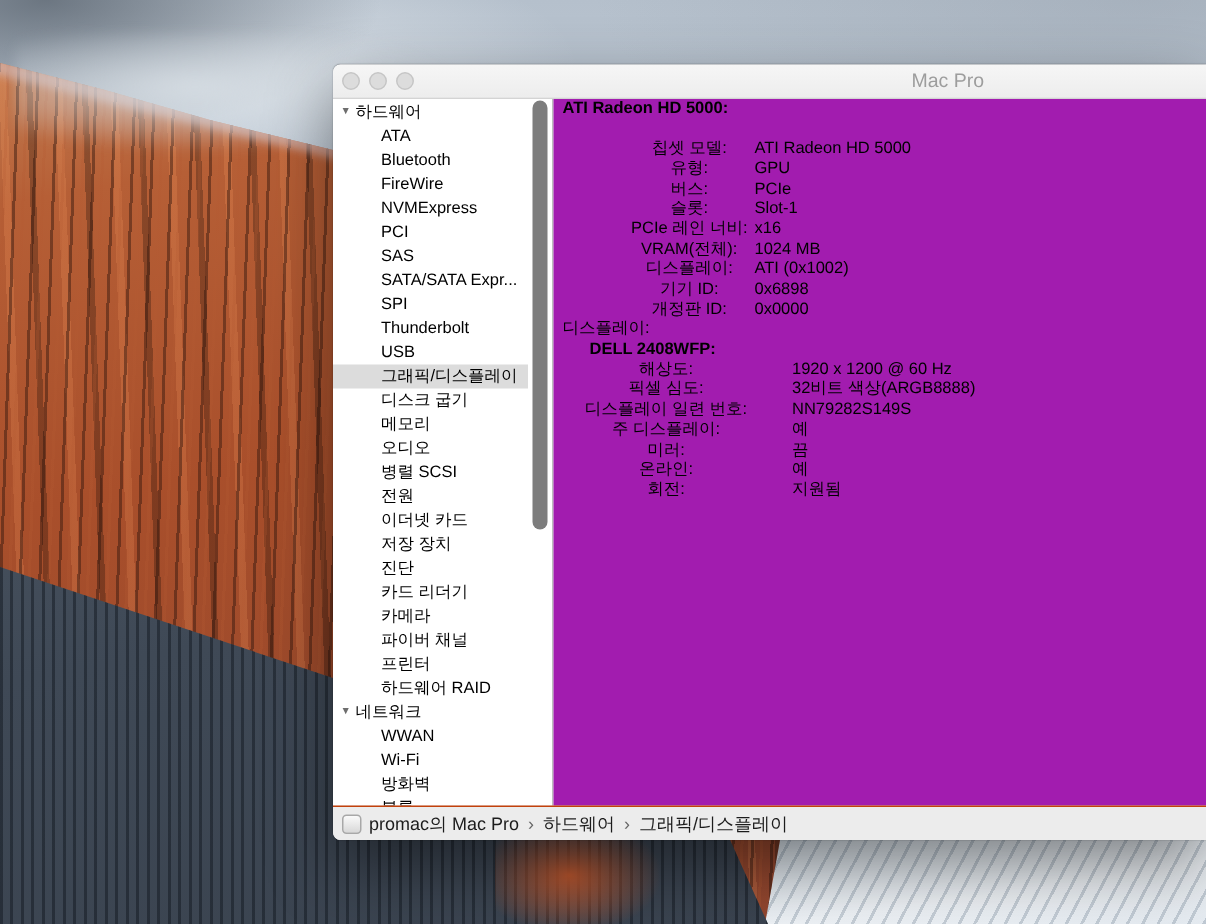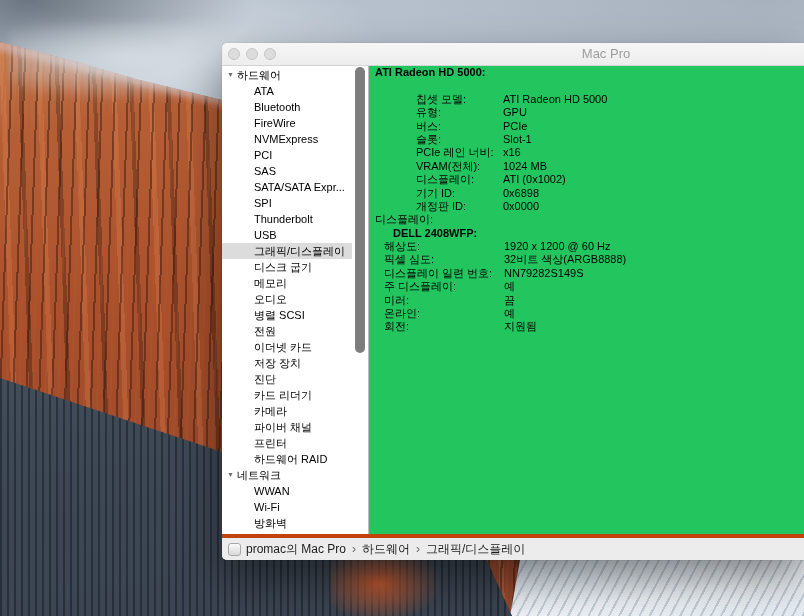--- a/index.html
+++ b/index.html
@@ -57,22 +57,22 @@
     position:absolute;left:222px;top:43px;width:582px;height:517px;
     border-radius:5px 0 0 5px;overflow:hidden;background:#fff;
     box-shadow:0 18px 45px rgba(0,0,0,0.45), 0 0 1px rgba(0,0,0,0.4);
   }
   .titlebar{
     position:absolute;left:0;top:0;right:0;height:22px;
     background:linear-gradient(180deg,#f6f6f6,#ededed);
     border-bottom:1px solid #d4d4d4;
   }
   .win-title{
-    position:absolute;left:324px;top:0;width:120px;height:22px;line-height:22px;
-    text-align:center;font-size:13px;color:#9d9d9d;
+    position:absolute;left:314px;top:0;width:120px;height:22px;line-height:22px;
+    text-align:right;font-size:13px;color:#9d9d9d;
   }
   .tl{position:absolute;top:5px;width:12px;height:12px;border-radius:50%;
       background:#dcdcdc;border:1px solid #c6c6c6;box-sizing:border-box;}
   .tl.c{left:6px;} .tl.m{left:24px;} .tl.z{left:42px;}
   .body{position:absolute;left:0;top:23px;right:0;bottom:22px;background:#fff;}
   
   .sidebar{
     position:absolute;left:0;top:0;width:146px;bottom:0;overflow:hidden;
     border-right:1px solid #bdbdbd;background:#fff;
   }
@@ -80,32 +80,32 @@
   .sb-group,.sb-item{height:16px;line-height:16px;font-size:11px;color:#000;white-space:nowrap;}
   .sb-group{padding-left:15px;position:relative;}
   .tri{position:absolute;left:5px;top:0;font-size:7px;color:#6e6e6e;line-height:16px;}
   .sb-item{padding-left:32px;margin-right:16px;overflow:hidden;text-overflow:ellipsis;}
   .sb-item.selected{background:#dcdcdc;}
   .sb-scroll{
     position:absolute;left:133px;top:1px;width:10px;height:286px;
     background:#7d7d7d;border-radius:5px;
   }
   
-  .content{position:absolute;left:147px;top:0;right:0;bottom:0;background:#22c55e;overflow:hidden;}
+  .content{position:absolute;left:147px;top:0;right:0;bottom:0;background:#a21caf;overflow:hidden;text-align:center;}
   .crow{height:13.4px;line-height:13.4px;font-size:11px;color:#000;display:flex;white-space:nowrap;}
   .c-header{padding-left:6px;font-weight:bold;}
   .spacer{height:13.4px;}
   .g1{padding-left:6px;} .g1 .lbl{width:87px;flex:none;margin-left:41px;}
   .dell{padding-left:24px;font-weight:bold;}
-  .g2{padding-left:15px;} .g2 .lbl{width:120px;flex:none;}
+  .g2{padding-left:15px;gap:24px;} .g2 .lbl{width:120px;flex:none;}
   .lblonly{padding-left:6px;}
   
   .pathbar{
     position:absolute;left:0;bottom:0;right:0;height:22px;
-    background:#ececec;border-top:4px solid #c2410c;
+    background:#ececec;border-top:1px solid #c2410c;
     display:flex;align-items:center;font-size:12px;color:#1c1c1c;
   }
   .path-icon{
     width:13px;height:13px;margin-left:6px;margin-right:5px;flex:none;
     border:1px solid #a8a8a8;border-radius:3px;box-sizing:border-box;
     background:linear-gradient(180deg,#fafafa,#d8d8d8);
   }
   .sep{color:#666;margin:0 6px;font-size:12px;}
 </style>
 </head>

